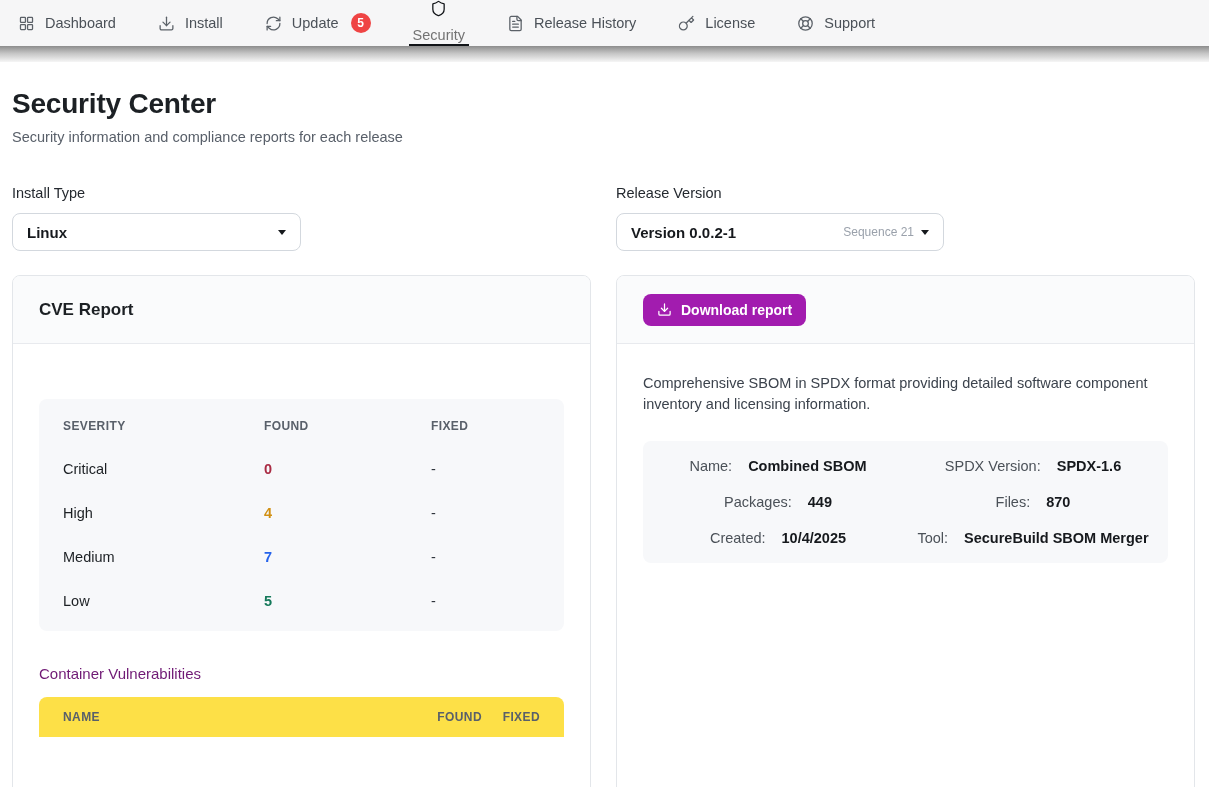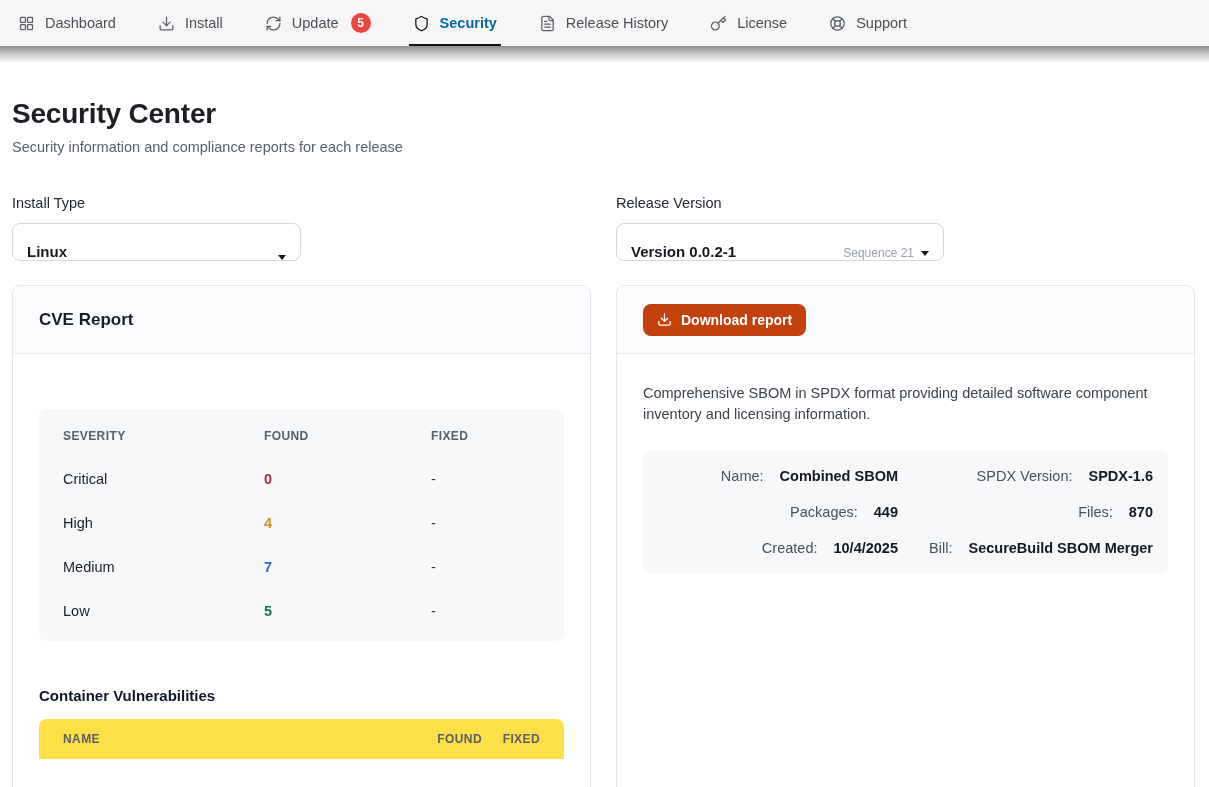--- a/index.html
+++ b/index.html
@@ -6,92 +6,92 @@
   html,body { width:1209px; height:787px; overflow:hidden; background:#fff;
     font-family:"Liberation Sans","DejaVu Sans",sans-serif; color:#1f2328; }
 
   
   .topnav { height:46px; background:#f6f6f7; display:flex; align-items:stretch;
     padding:0 18px; gap:42px; }
   .nav-item { display:flex; align-items:center; gap:10px; font-size:14.5px;
     color:#4b5158; cursor:pointer; position:relative; white-space:nowrap; }
   .nav-item svg { width:17px; height:17px; stroke:#5b6168; fill:none;
     stroke-width:1.8; stroke-linecap:round; stroke-linejoin:round; }
-  .nav-item.active { color:#0369a1; font-weight:700; }
+  .nav-item.active { color:#737373; font-weight:400;flex-direction:column; }
   .nav-item.active svg { stroke:#111418; }
   .nav-item.active::after { content:""; position:absolute; left:-4px; right:-4px;
     bottom:0; height:2.5px; background:#111418; }
   .nav-badge { background:#ef4444; color:#fff; font-size:12px; font-weight:700;
     min-width:20px; height:20px; border-radius:10px; display:flex;
     align-items:center; justify-content:center; padding:0 6px; margin-left:2px; }
 
   
   .scroll-shadow { height:16px;
     background:linear-gradient(to bottom,#8d8d8d 0%,#c4c4c4 45%,#f6f6f6 100%); }
 
   
   .content { padding:0 14px 0 12px; }
-  .page-title { margin-top:36px; font-size:28px; font-weight:700; color:#1c2024;
+  .page-title { margin-top:26px; font-size:28px; font-weight:700; color:#1c2024;
     letter-spacing:-0.2px; }
   .page-subtitle { margin-top:9px; font-size:14.5px; color:#59606a; }
 
   .grid-2 { display:grid; grid-template-columns:1fr 1fr; column-gap:25px; }
 
   
   .filters { margin-top:40px; }
   .filter-label { font-size:14.5px; color:#24292f; margin-bottom:12px; }
   .select-box { width:289px; height:38px; border:1px solid #d3d8de;
-    border-radius:8px; background:#fff; display:flex; align-items:flex-end;
+    border-radius:8px; background:#fff; display:flex; align-items:center;
     justify-content:space-between; padding:0 14px; cursor:pointer; }
   .select-value { font-size:15px; font-weight:700; color:#16191d; }
   .caret { width:0; height:0; border-left:4.5px solid transparent;
     border-right:4.5px solid transparent; border-top:5.5px solid #16191d; }
   .select-right { display:flex; align-items:center; gap:7px; }
   .select-hint { font-size:12px; color:#9aa1ab; }
 
   
   .cards { margin-top:24px; align-items:start; }
   .card { border:1px solid #e3e6ea; border-radius:8px; background:#fff;
     height:560px; overflow:hidden; }
   .card-header { background:#fafbfc; border-bottom:1px solid #e8eaee;
     padding:0 26px; height:68px; display:flex; align-items:center;
     justify-content:space-between; }
   .card-title { font-size:17px; font-weight:600; color:#1c2024; }
   .card-body { padding:29px 26px 26px; }
   .card-desc { font-size:14.5px; line-height:21px; color:#3c434d; max-width:540px; }
 
-  .btn-primary { display:flex; align-items:center; gap:9px; background:#c2410c;
+  .btn-primary { display:flex; align-items:center; gap:9px; background:#a21caf;
     color:#fff; border:none; border-radius:8px; font-size:14px; font-weight:600;
     padding:8px 14px; cursor:pointer; font-family:inherit; }
   .btn-primary svg { width:15px; height:15px; stroke:#fff; fill:none;
     stroke-width:2; stroke-linecap:round; stroke-linejoin:round; }
 
   
   .sev-table { margin-top:26px; background:#f7f8fa; border-radius:8px;
     padding:6px 0 8px; }
   .sev-row { display:grid; grid-template-columns:201px 167px 1fr;
     padding:0 24px; height:44px; align-items:center; }
   .sev-head { height:42px; }
   .th { font-size:12px; font-weight:600; color:#59606a; letter-spacing:0.4px; }
   .sev-name { font-size:14.5px; color:#1c2024; }
   .sev-found { font-size:14.5px; font-weight:600; }
   .sev-fixed { font-size:14.5px; color:#30363d; }
 
   
-  .cv-title { margin-top:46px; font-size:15px; font-weight:700; color:#0f172a; }
+  .cv-title { margin-top:34px; font-size:15px; font-weight:400; color:#701a75; }
   .cv-head { margin-top:15px; background:#fde047; border-radius:8px 8px 0 0;
     height:40px; display:grid; grid-template-columns:1fr 76px 58px;
     padding:0 24px; align-items:center; }
   .cv-head .th:nth-child(2), .cv-head .th:nth-child(3) { text-align:right; }
 
   
   .sbom-table { margin-top:26px; background:#f7f8fa; border-radius:8px;
     padding:7px 15px; display:grid; grid-template-columns:1fr 1fr;
     column-gap:15px; }
-  .sbom-cell { display:flex; align-items:center; justify-content:flex-end;
+  .sbom-cell { display:flex; align-items:center; justify-content:center;
     height:36px; gap:16px; }
   .sbom-label { font-size:14.5px; color:#4b5158; white-space:nowrap; }
   .sbom-value { font-size:14.5px; font-weight:700; color:#16191d;
     text-align:right; white-space:nowrap; }
 </style>
 </head>
 <body>
 
 <nav class="topnav">
   <div class="nav-item">
@@ -256,21 +256,21 @@
           </div>
           <div class="sbom-cell">
             <span class="sbom-label">Files:</span>
             <span class="sbom-value">870</span>
           </div>
           <div class="sbom-cell">
             <span class="sbom-label">Created:</span>
             <span class="sbom-value">10/4/2025</span>
           </div>
           <div class="sbom-cell">
-            <span class="sbom-label">Bill:</span>
+            <span class="sbom-label">Tool:</span>
             <span class="sbom-value">SecureBuild SBOM Merger</span>
           </div>
         </div>
       </div>
     </section>
 
   </div>
 </div>
 
 </body></html>

